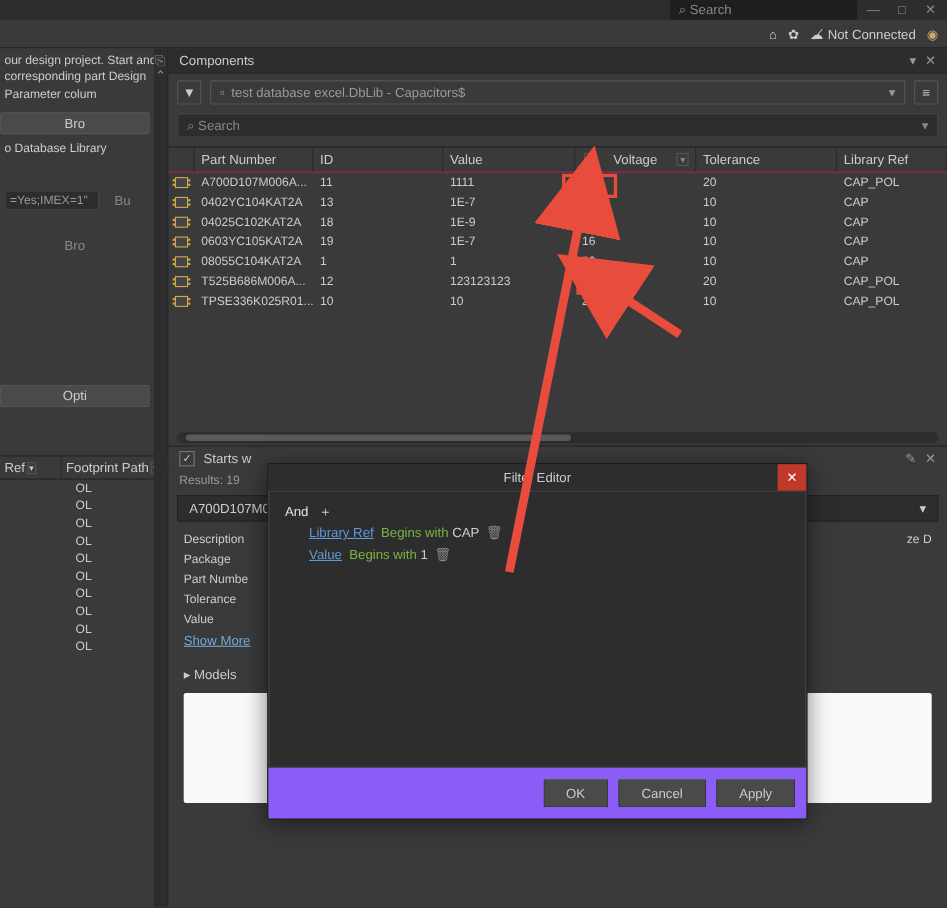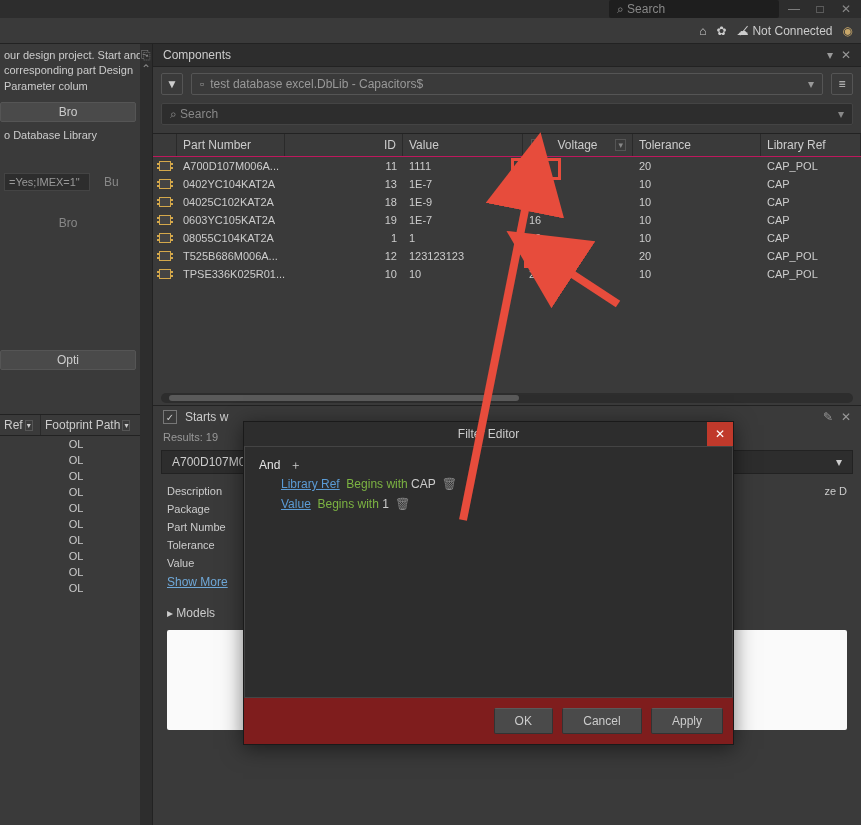--- a/index.html
+++ b/index.html
@@ -24,21 +24,21 @@
 .filter-icon { width:22px; height:22px; border:1px solid #555; display:flex; align-items:center; justify-content:center; color:#ccc; border-radius:2px; background:#3a3a3a; }
 .dbselect { flex:1; background:#3a3a3a; border:1px solid #555; border-radius:2px; padding:3px 8px; color:#999; display:flex; align-items:center; justify-content:space-between; }
 .searchbar { display:flex; align-items:center; padding:2px 8px 8px 8px; }
 .searchbox { flex:1; background:#2d2d2d; border:1px solid #444; border-radius:2px; padding:3px 8px; color:#888; display:flex; align-items:center; justify-content:space-between; }
 .table { background:#3a3a3a; }
 .thead { display:flex; background:#3a3a3a; border-top:1px solid #222; border-bottom:1px solid #be185d; }
 .th { padding:4px 6px; color:#ccc; border-right:1px solid #2a2a2a; font-size:11px; display:flex; align-items:center; justify-content:space-between; }
 .th .fi { font-size:9px; color:#888; border:1px solid #555; padding:0 2px; margin-left:2px;}
 .col-icon { width:24px; }
 .col-pn { width:108px; }
-.col-id { width:118px;justify-content:flex-end; }
+.col-id { width:118px; }
 .col-val { width:120px; }
 .col-volt { width:110px; }
 .col-tol { width:128px; }
 .col-lib { width:100px; }
 .tr { display:flex; padding:1px 0; }
 .td { padding:2px 6px; color:#ccc; font-size:11px; display:flex; align-items:center; }
 .chip-icon { width:14px; height:10px; background:#444; border:1px solid #d4a84b; position:relative; }
 .chip-icon::before,.chip-icon::after { content:""; position:absolute; width:2px; height:2px; background:#d4a84b; left:-3px; top:1px; box-shadow:0 4px 0 #d4a84b; }
 .chip-icon::after { left:auto; right:-3px; }
 .scroll-area { height:234px; overflow:hidden; }
@@ -61,21 +61,21 @@
 .dlg-title { background:#2d2d2d; padding:5px 10px; color:#ccc; text-align:center; position:relative; }
 .dlg-close { position:absolute; right:0; top:0; width:26px; height:100%; background:#c0392b; color:#fff; display:flex; align-items:center; justify-content:center; cursor:pointer; }
 .dlg-body { padding:10px 14px; background:#2d2d2d; min-height:252px; border:1px solid #444; margin:0;}
 .cond-root { color:#e5e5e5; }
 .cond-line { padding:3px 0 3px 22px; }
 .cond-field { color:#5b9bd5; text-decoration:underline; }
 .cond-op { color:#7cb342; }
 .cond-val { color:#ccc; }
 .trash { color:#888; margin-left:6px; cursor:pointer; }
 .plus { color:#ccc; margin-left:6px; cursor:pointer; }
-.dlg-foot { padding:10px; text-align:right; background:#7f1d1d;}
+.dlg-foot { padding:10px; text-align:right; background:#8b5cf6;}
 .dlg-btn { background:#4a4a4a; border:1px solid #333; color:#ccc; padding:5px 20px; margin-left:6px; border-radius:2px; cursor:pointer; border-top-color:#5a5a5a;}
 
 .redbox { position:absolute; border:3px solid #e74c3c; z-index:200; pointer-events:none; }
 .arrow-svg { position:absolute; z-index:199; pointer-events:none; }
 </style>
 </head>
 <body>
 
 <div class="topbar">
   <div class="search-top">
@@ -105,21 +105,21 @@
     <button class="leftbtn">Bro</button>
     <div class="leftrow">o Database Library</div>
     <div class="leftrow" style="display:flex;gap:4px;align-items:center;margin-top:26px;">
       <input class="leftinput" value="=Yes;IMEX=1&quot;" style="">
       <button class="leftbtn" style="float:none;margin:0;background:transparent;border:none;color:#888;">Bu</button>
     </div>
     <button class="leftbtn" style="margin-top:20px;background:transparent;border:none;color:#888;">Bro</button>
     <div style="clear:both;height:110px;"></div>
     <button class="leftbtn">Opti</button>
     <div class="left-table-hdr">
-      <div class="left-th" style="width:41px;">
+      <div class="left-th" style="width:56px;">
           <span>Ref</span>
           <span class="fi" style="font-size:8px;border:1px solid #555;padding:0 1px;">▾</span>
         </div>
       <div class="left-th" style="flex:1;">
           <span>Footprint Path</span>
           <span class="fi" style="font-size:8px;border:1px solid #555;padding:0 1px;">▾</span>
         </div>
     </div>
     <div id="left-rows">
         <div class="left-td">OL</div>

